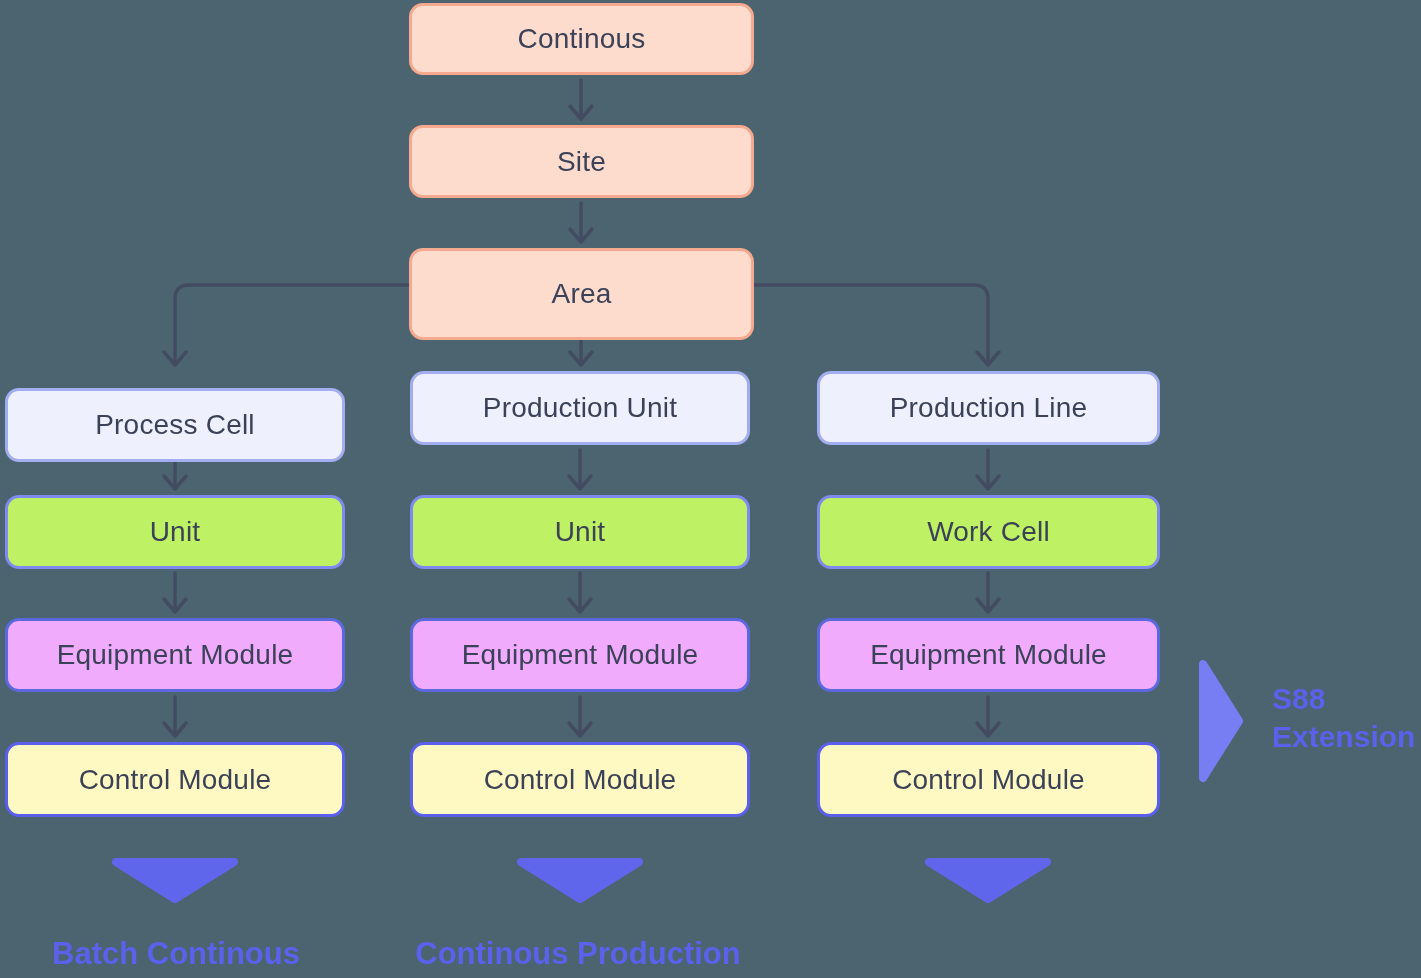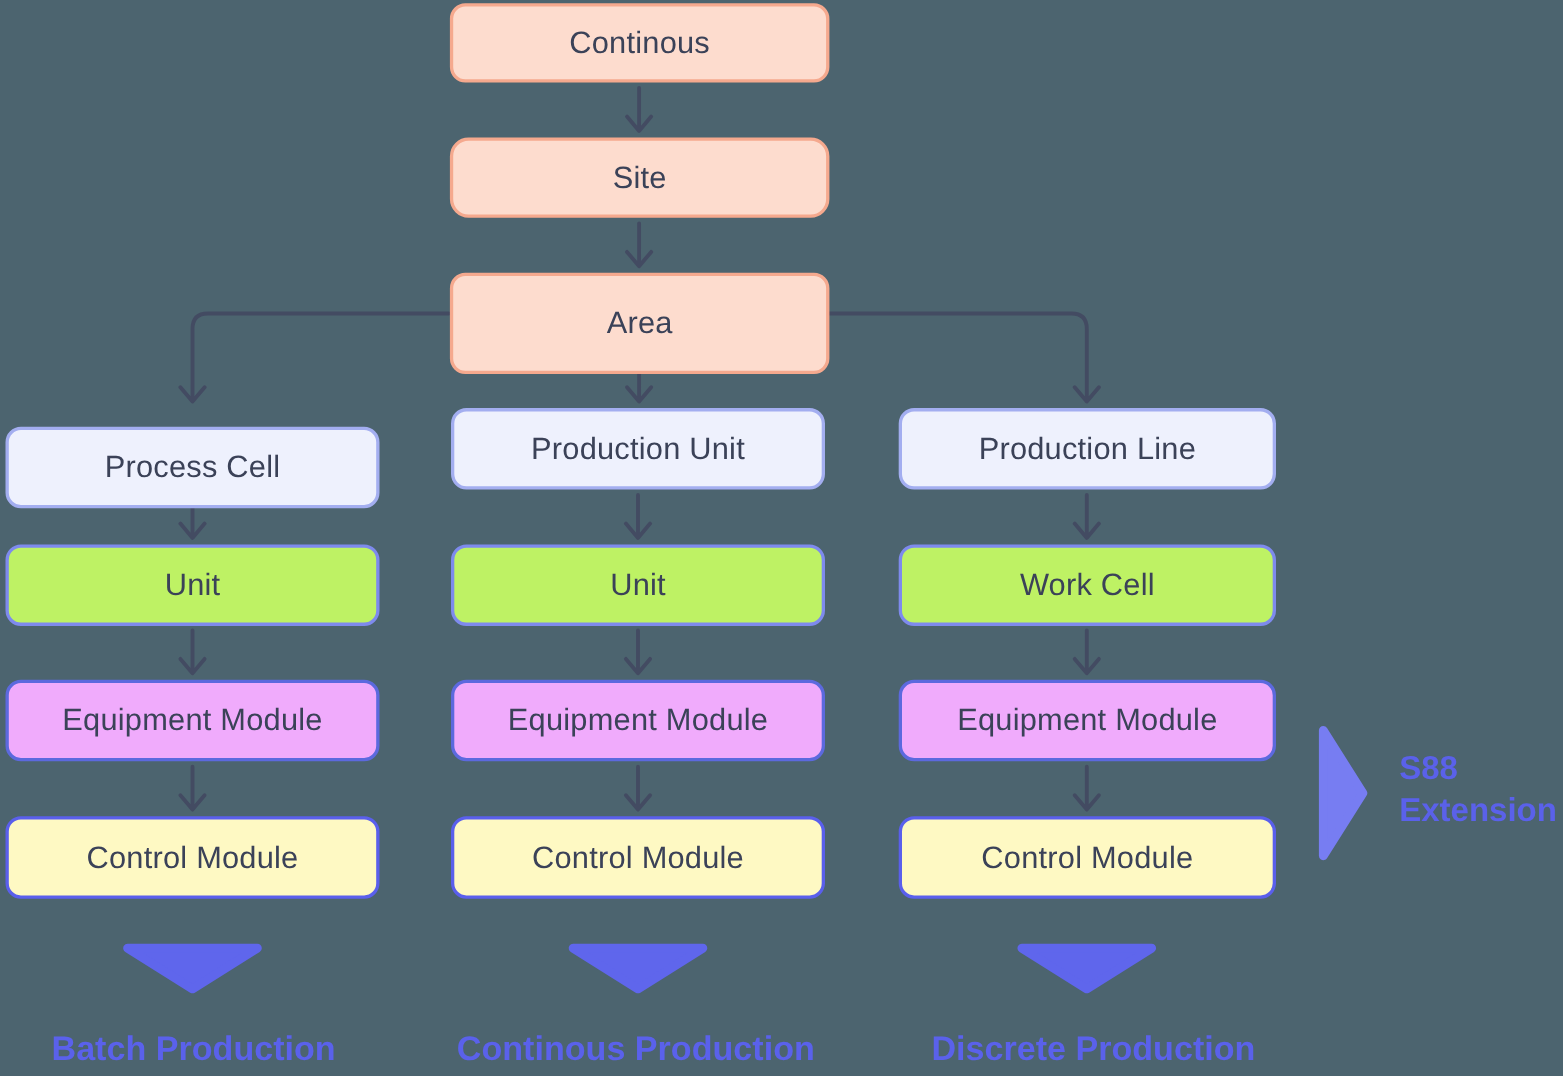--- a/index.html
+++ b/index.html
@@ -81,21 +81,21 @@
       <polygon points="521,862 639,862 580,899"></polygon>
       <polygon points="929,862 1047,862 988,899"></polygon>
     </g>
 
     <polygon points="1203,664 1239,721 1203,778" fill="#777DF2" stroke="#777DF2" stroke-width="8" stroke-linejoin="round"></polygon>
   </svg>
 
   <div class="box orange" style="left:409px; top:3px;   width:345px; height:72px;">
     <span>Continous</span>
   </div>
-  <div class="box orange" style="left:409px; top:125px; width:345px; height:73px;border-radius:17px;">
+  <div class="box orange" style="left:409px; top:125px; width:345px; height:73px;">
     <span>Site</span>
   </div>
   <div class="box orange" style="left:409px; top:248px; width:345px; height:92px;">
     <span>Area</span>
   </div>
 
   <div class="box lv1" style="left:5px;   top:388px; width:340px; height:74px;">
     <span>Process Cell</span>
   </div>
   <div class="box lv2" style="left:5px;   top:495px; width:340px; height:74px;">
@@ -127,22 +127,21 @@
   <div class="box lv2" style="left:817px; top:495px; width:343px; height:74px;">
     <span>Work Cell</span>
   </div>
   <div class="box lv3" style="left:817px; top:618px; width:343px; height:74px;">
     <span>Equipment Module</span>
   </div>
   <div class="box lv4" style="left:817px; top:742px; width:343px; height:75px;">
     <span>Control Module</span>
   </div>
 
-  <div class="footer-label" style="left:176px; top:936px;">Batch Production</div>
+  <div class="footer-label" style="left:176px; top:936px;">Batch Continous</div>
   <div class="footer-label" style="left:578px; top:936px;">Continous Production</div>
-  <div class="footer-label" style="left:994px; top:936px;">Discrete Production</div>
 
   <div class="ext-label">
     <div>S88</div>
     <div>Extension</div>
   </div>
 
 </div>
 
 </body></html>

